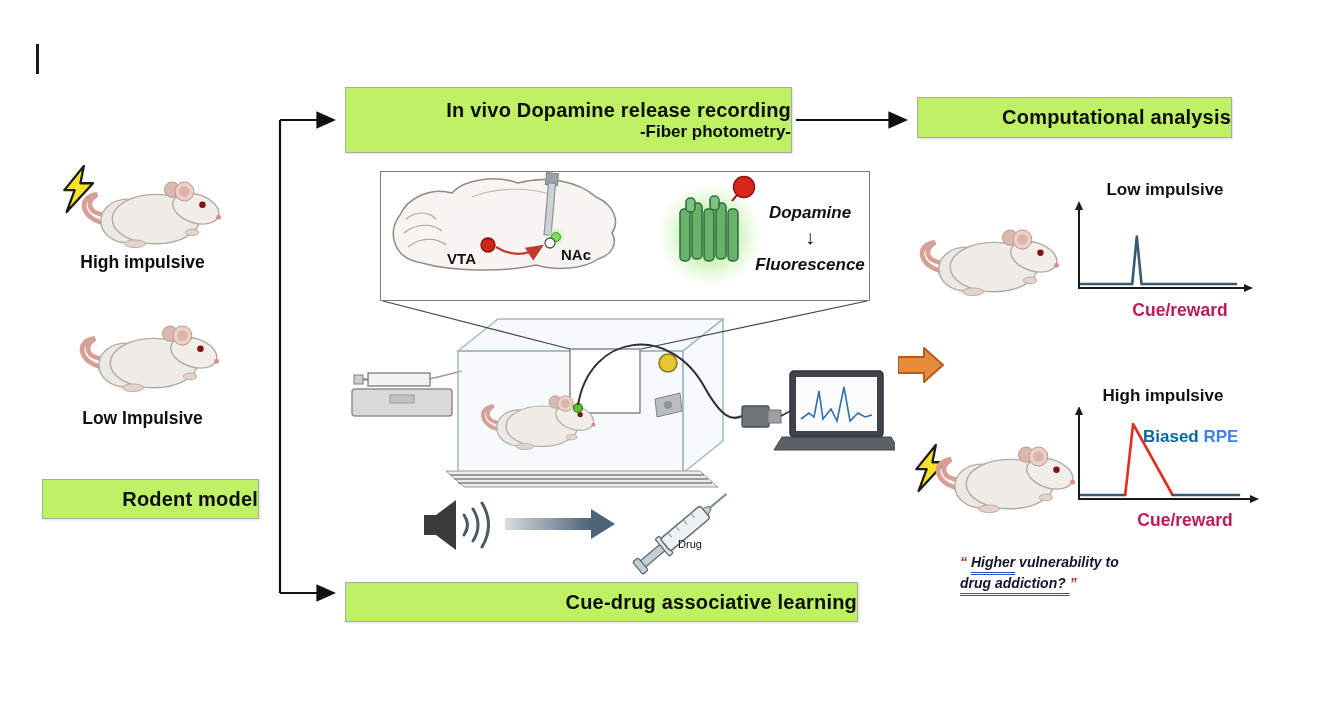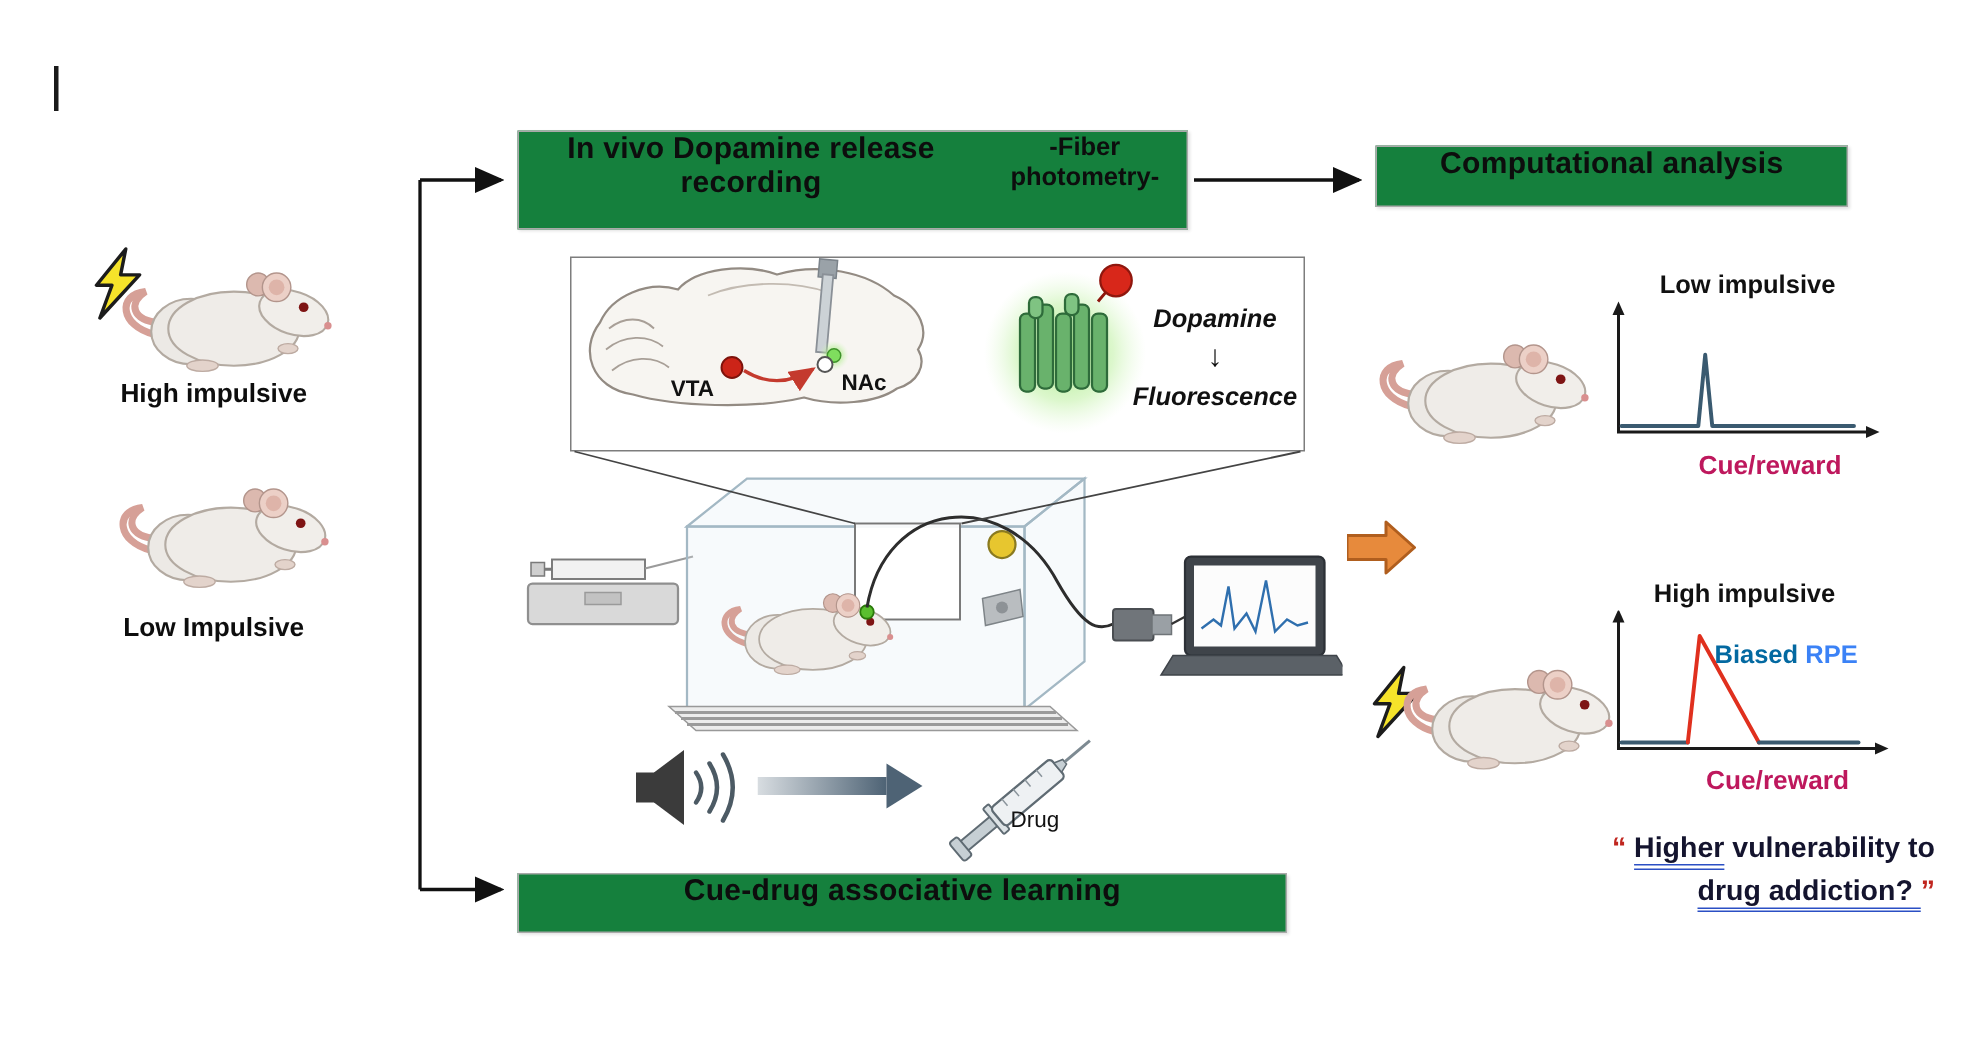--- a/index.html
+++ b/index.html
@@ -1,31 +1,31 @@
 <!DOCTYPE html>
 <html><head>
 <meta charset="utf-8">
 <style>
   *{margin:0;padding:0;box-sizing:border-box}
   html,body{background:#fff}
   body{font-family:"Liberation Sans",sans-serif;color:#111}
   .canvas{position:relative;width:1320px;height:708px;background:#fff;overflow:hidden}
   .abs{position:absolute}
   .overlay{pointer-events:none}
-  .gbox{background:#15803d;border:1.5px solid #a9a9a9;display:flex;flex-direction:row;align-items:flex-start;justify-content:center;text-align:center;box-shadow:1px 1px 2px rgba(0,0,0,.12)}
+  .gbox{background:#bef264;border:1.5px solid #a9a9a9;display:flex;flex-direction:column;align-items:flex-end;justify-content:center;text-align:center;box-shadow:1px 1px 2px rgba(0,0,0,.12)}
   .gbox .l1{font-weight:700;font-size:20px;color:#0d0d0d;letter-spacing:.2px}
   .gbox .l2{font-weight:700;font-size:17px;color:#0d0d0d}
   .lbl{font-weight:700;font-size:17.5px;color:#0d0d0d;text-align:center}
   .chart-title{font-weight:600;font-size:17px;color:#111;text-align:center}
   .axis-label{font-weight:700;font-size:17.5px;color:#be185d;text-align:center}
   .anno{font-weight:700;font-size:17px;white-space:nowrap}
   .anno .pre{color:#0369a1}
   .anno .emph{color:#3b82f6}
-  .drug-lbl{font-size:15px;font-weight:500;color:#111;text-align:center}
-  .quote{font-weight:600;font-size:19px;color:#14142e;text-align:right;line-height:1.5}
+  .drug-lbl{font-size:11px;font-weight:500;color:#111;text-align:center}
+  .quote{font-style:italic;font-weight:600;font-size:14px;color:#14142e;text-align:left;line-height:1.5}
   .quote .qm{color:#c0261f}
   .quote .u{text-decoration:underline double #2b4fc4;text-underline-offset:5px}
   .cursor-mark{width:2.5px;height:30px;background:#1a1a1a}
   .brain-panel{background:#fff;border:1.3px solid #7d7d7d}
 </style>
 </head>
 <body>
 
 <div class="canvas">
 
@@ -56,20 +56,23 @@
     <use href="#bolt-shape" transform="translate(12,4) scale(1.15)"></use>
     <use href="#rat-shape" transform="translate(28,2) scale(0.95)"></use>
   </svg>
   <div class="abs lbl" style="left:55px;top:252px;width:175px">High impulsive</div>
 
   <svg class="abs" style="left:68px;top:302px" width="180" height="100">
     <use href="#rat-shape" transform="translate(8,6) scale(0.95)"></use>
   </svg>
   <div class="abs lbl" style="left:55px;top:408px;width:175px">Low Impulsive</div>
 
+  <div class="abs gbox" style="left:42px;top:479px;width:217px;height:40px">
+    <div class="l1">Rodent model</div>
+  </div>
 
   <div class="abs gbox" style="left:345px;top:87px;width:447px;height:66px">
     <div class="l1">In vivo Dopamine release recording</div>
     <div class="l2">-Fiber photometry-</div>
   </div>
 
   <div class="abs gbox" style="left:917px;top:97px;width:315px;height:41px">
     <div class="l1">Computational analysis</div>
   </div>
 

